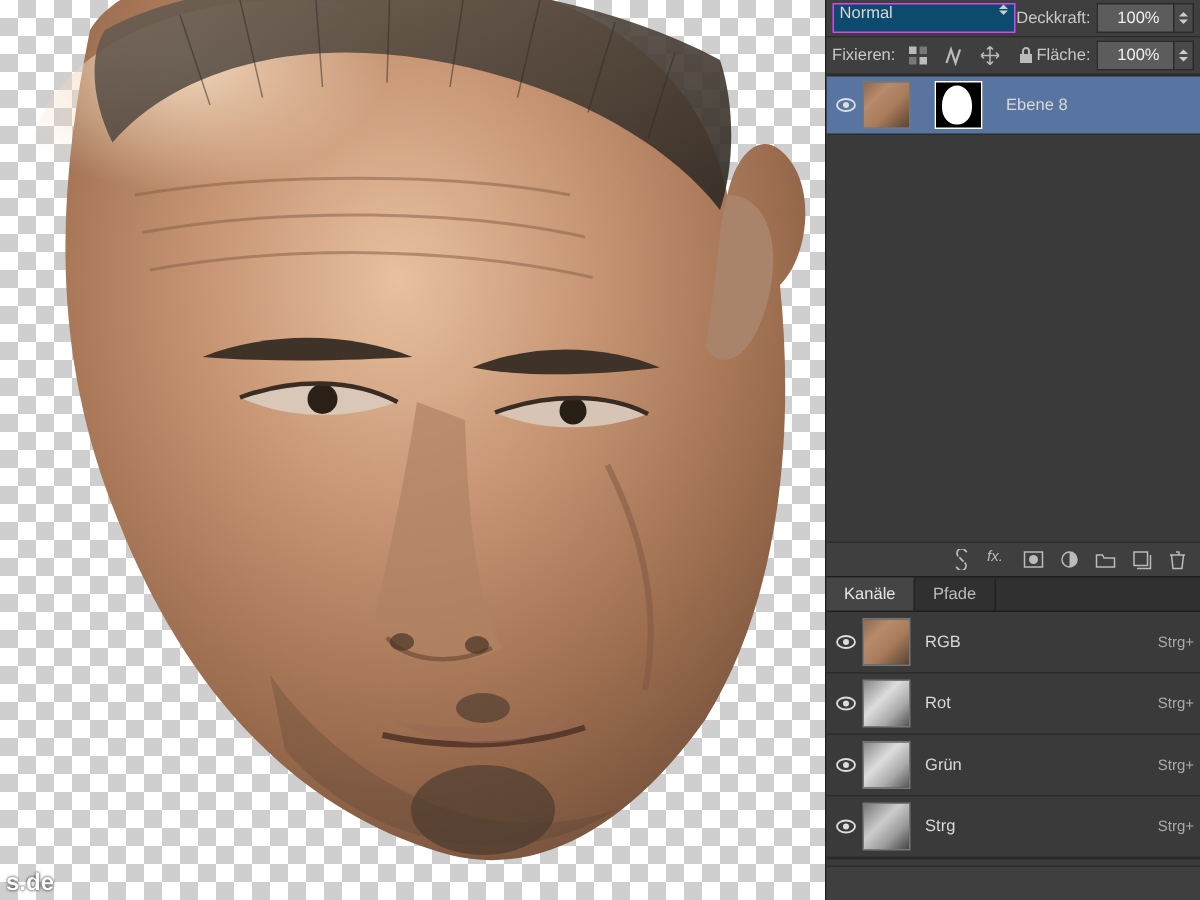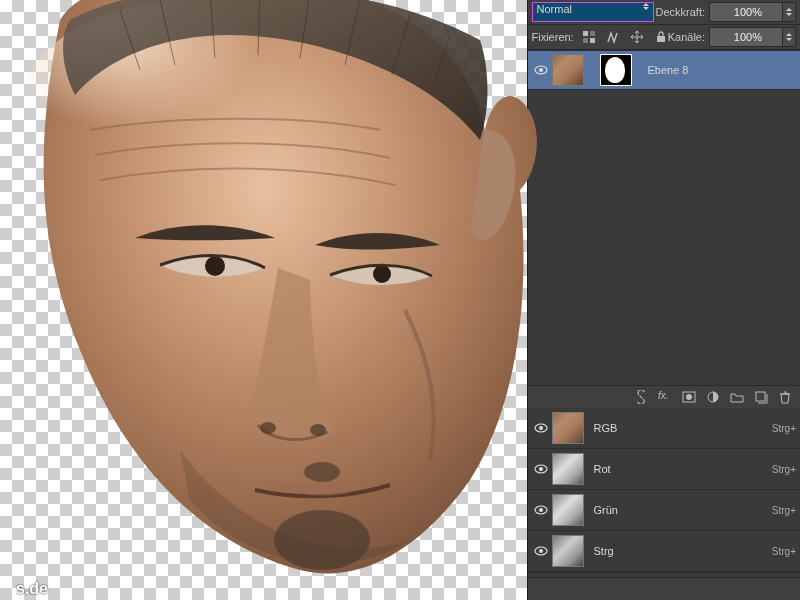--- a/index.html
+++ b/index.html
@@ -10,28 +10,28 @@
       linear-gradient(45deg,#cfcfcf 25%,transparent 25%),
       linear-gradient(-45deg,#cfcfcf 25%,transparent 25%),
       linear-gradient(45deg,transparent 75%,#cfcfcf 75%),
       linear-gradient(-45deg,transparent 75%,#cfcfcf 75%);
     background-size:24px 24px;
     background-position:0 0,0 12px,12px -12px,-12px 0;
     background-color:#fff;
   }
   .head{position:absolute;left:0;top:-20px;width:540px;height:620px}
   .head svg{width:100%;height:100%}
-  .watermark{position:absolute;left:16px;bottom:2px;color:#fff;font-weight:bold;font-size:16px;text-shadow:0 0 2px #000;font-family:Arial,sans-serif}
+  .watermark{position:absolute;left:4px;bottom:2px;color:#fff;font-weight:bold;font-size:16px;text-shadow:0 0 2px #000;font-family:Arial,sans-serif}
 
   .panels{flex:1;display:flex;flex-direction:column;background:#3f3f3f;border-left:1px solid #1e1e1e}
 
   
   .row{display:flex;align-items:center;height:24px;background:#3f3f3f;border-bottom:1px solid #2b2b2b;padding:0 4px}
   .lbl{color:#c8c8c8;margin-right:4px}
-  .field{background:#5c5c5c;border:1px solid #2a2a2a;color:#eee;height:18px;line-height:18px;padding:0 20px;font-size:11px}
+  .field{background:#5c5c5c;border:1px solid #2a2a2a;color:#eee;height:18px;line-height:18px;padding:0 9px;font-size:11px}
   .perc{display:flex;align-items:center}
   .perc .field{width:32px;text-align:right;border-right:none}
   .perc .spin{width:12px;height:18px;background:#4a4a4a;border:1px solid #2a2a2a;display:flex;flex-direction:column;justify-content:center;align-items:center}
   .tri{width:0;height:0;border-left:3px solid transparent;border-right:3px solid transparent}
   .tri.up{border-bottom:3px solid #ccc;margin-bottom:1px}
   .tri.dn{border-top:3px solid #ccc;margin-top:1px}
 
   .blend{display:flex;align-items:center;gap:0}
   .blend-sel{display:flex;align-items:flex-start;background:#0c4a6e;border:1px solid #d946ef;height:18px;padding:0 4px;width:112px;justify-content:space-between}
   .blend-sel .arr{display:flex;flex-direction:column;gap:1px}
@@ -221,21 +221,21 @@
             </svg>
           </span>
         <span class="ic">
             <svg viewBox="0 0 14 14">
               <rect x="3" y="6" width="8" height="6" fill="#bbb"></rect>
               <path d="M5 6 V4 a2 2 0 0 1 4 0 V6" stroke="#bbb" stroke-width="1.3" fill="none"></path>
             </svg>
           </span>
       </div>
       <div class="flex-spacer"></div>
-      <span class="lbl">Kanäle:</span>
+      <span class="lbl">Fläche:</span>
       <div class="perc">
         <div class="field">100%</div>
         <div class="spin">
             <div class="tri up"></div>
             <div class="tri dn"></div>
           </div>
       </div>
     </div>
 
     <div class="layers-body">
@@ -271,20 +271,24 @@
           </svg></span>
       <span class="fic"><svg viewBox="0 0 14 14">
             <rect x="2" y="2" width="9" height="9" fill="none" stroke="#bbb"></rect>
             <path d="M4 13h9V4" stroke="#bbb" fill="none"></path>
           </svg></span>
       <span class="fic"><svg viewBox="0 0 14 14">
             <path d="M3 4h8l-1 9H4zM2 4h10M6 2h2v2" stroke="#bbb" fill="none"></path>
           </svg></span>
     </div>
 
+    <div class="tabs">
+      <div class="tab active">Kanäle</div>
+      <div class="tab">Pfade</div>
+    </div>
     <div class="chan-body">
       <div class="chan-row">
         <div class="eye">
             <svg viewBox="0 0 14 14">
               <ellipse cx="7" cy="7" rx="6" ry="4" fill="none" stroke="#ddd" stroke-width="1.2"></ellipse>
               <circle cx="7" cy="7" r="2" fill="#ddd"></circle>
             </svg>
           </div>
         <div class="thumb face"></div>
         <span class="name">RGB</span>

